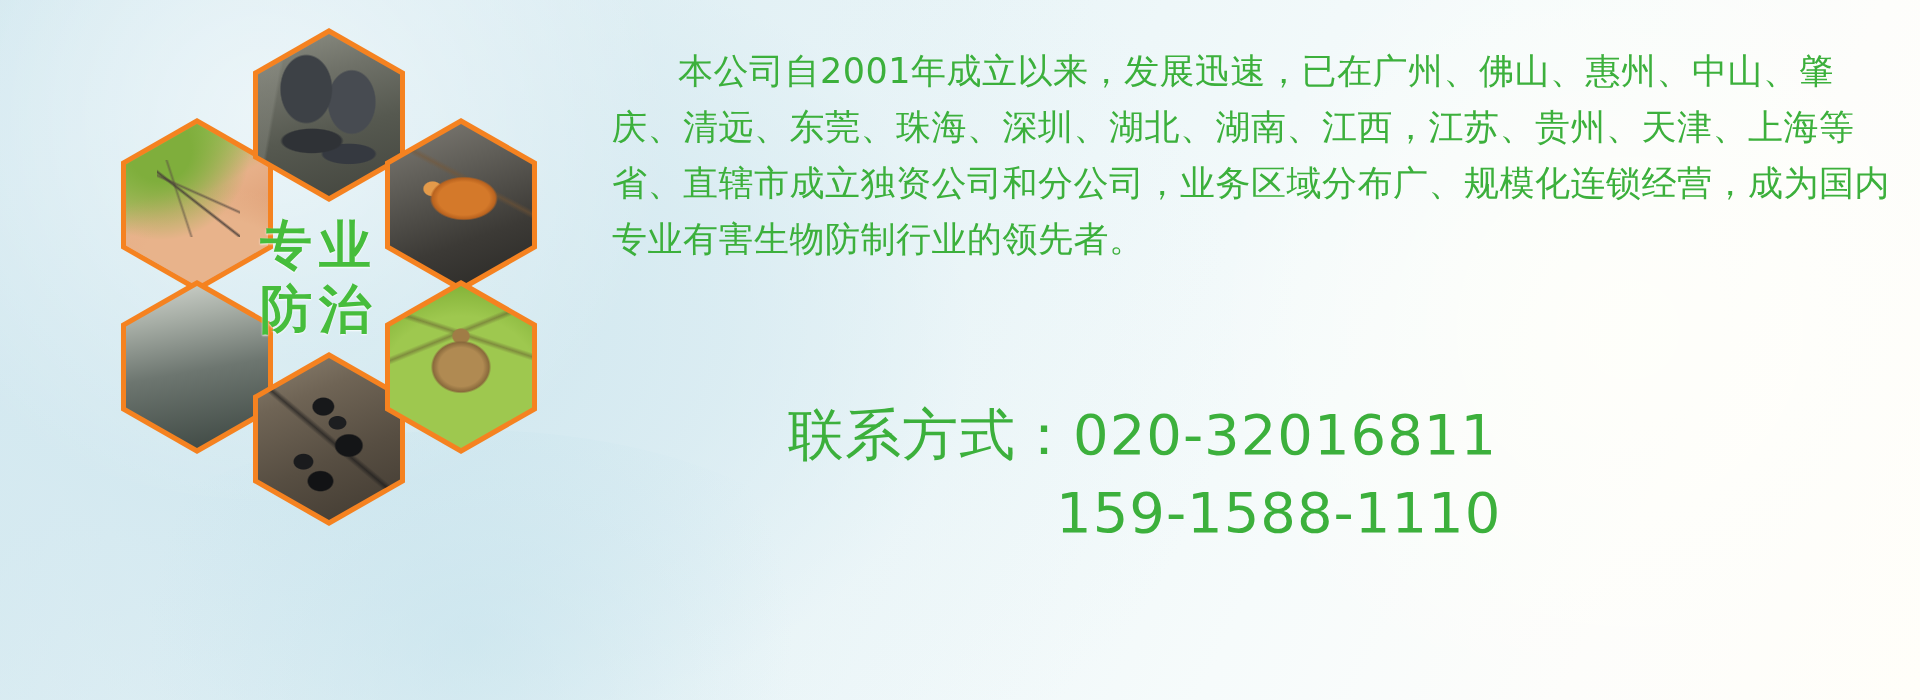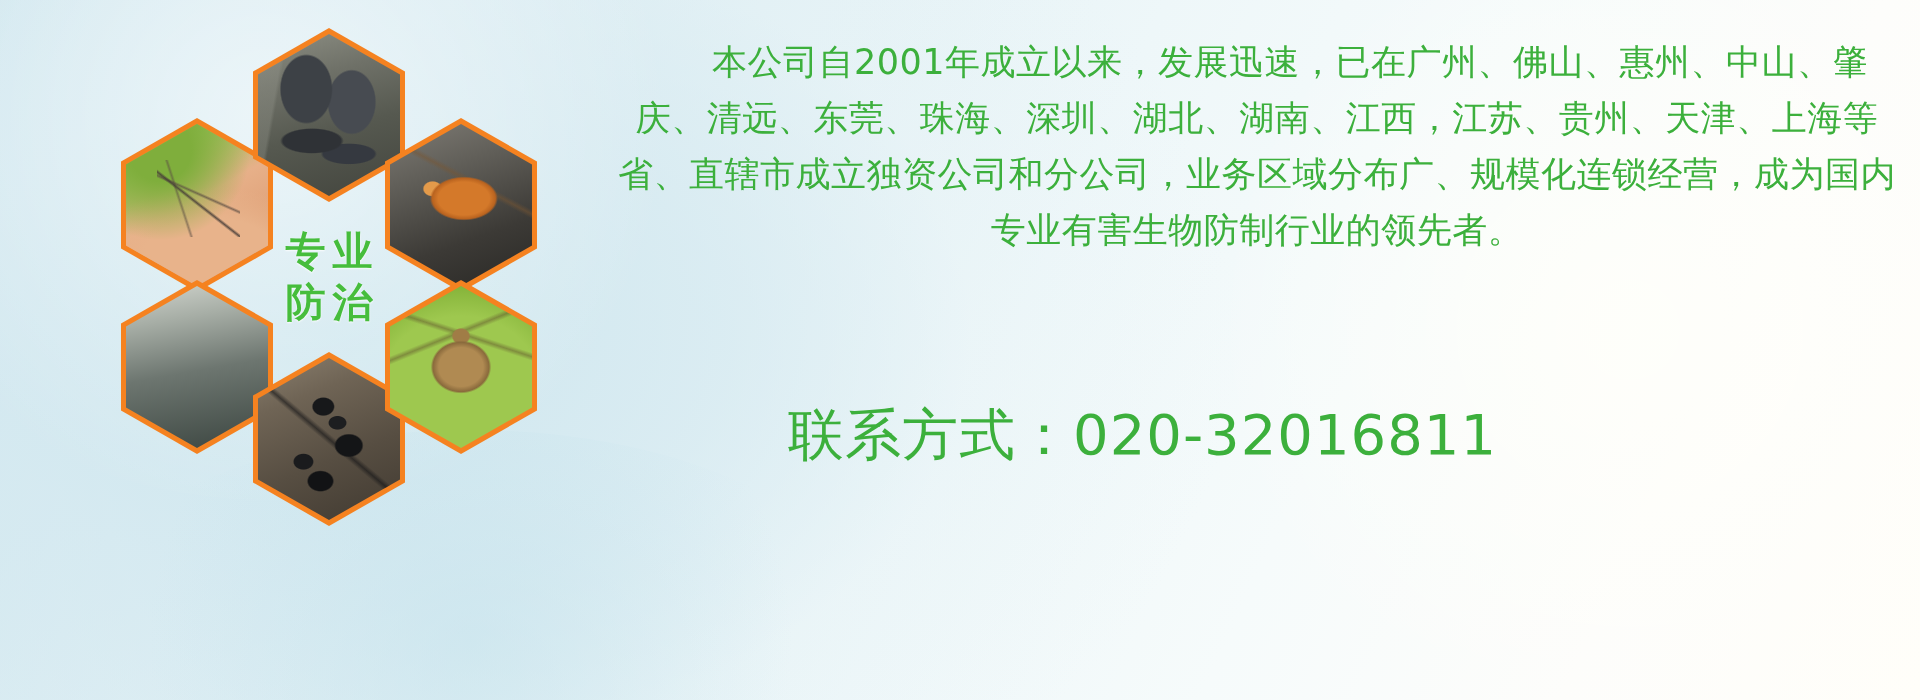--- a/index.html
+++ b/index.html
@@ -78,25 +78,25 @@
   .hex-flies      { left:  36px; top: 262px; }
   .hex-ants       { left: 168px; top: 334px; }
   .hex-stinkbug   { left: 300px; top: 262px; }
 
   .hex-center-label {
     position: absolute;
     left: 168px; top: 172px;
     width: 152px; height: 174px;
     display: flex;
     flex-direction: column;
-    align-items: center;
+    align-items: flex-start;
     justify-content: center;
     gap: 6px;
     color: #46bd3c;
-    font-size: 40px;
+    font-size: 52px;
     font-weight: 700;
     letter-spacing: 7px;
     text-indent: 7px;
     line-height: 1.12;
     text-shadow: 0 1px 2px rgba(255,255,255,0.9);
     pointer-events: none;
   }
 
   
   .art-mosquito {
@@ -184,23 +184,22 @@
       radial-gradient(ellipse 26% 20% at 50% 50%, #b08a52 0 60%, #8a6a3c 76%, rgba(138,106,60,0) 82%),
       radial-gradient(ellipse 9% 7% at 50% 31%, #a07c46 0 62%, rgba(160,124,70,0) 74%),
       linear-gradient(18deg, rgba(90,70,40,0) 64%, rgba(90,70,40,0.45) 66%, rgba(90,70,40,0) 68%),
       linear-gradient(-22deg, rgba(90,70,40,0) 64%, rgba(90,70,40,0.45) 66%, rgba(90,70,40,0) 68%);
   }
 
   
   .copy {
     position: absolute;
     left: 612px;
-    top: 34px;
+    top: 43px;
     width: 1290px;
-    text-align: center;
   }
   .intro-p {
     margin: 0;
     color: #3cb03c;
     font-size: 35px;
     line-height: 56px;
     letter-spacing: 0.5px;
     text-indent: 66px;
     font-weight: 500;
   }
@@ -275,15 +274,16 @@
       <span>防治</span>
     </div>
   </div>
 
   <div class="copy">
     <p class="intro-p">本公司自2001年成立以来，发展迅速，已在广州、佛山、惠州、中山、肇庆、清远、东莞、珠海、深圳、湖北、湖南、江西，江苏、贵州、天津、上海等省、直辖市成立独资公司和分公司，业务区域分布广、规模化连锁经营，成为国内专业有害生物防制行业的领先者。</p>
   </div>
 
   <div class="contact">
     <div class="contact-line">联系方式：020-32016811</div>
+    <div class="contact-line second">159-1588-1110</div>
   </div>
 
 </div>
 
 </body></html>

